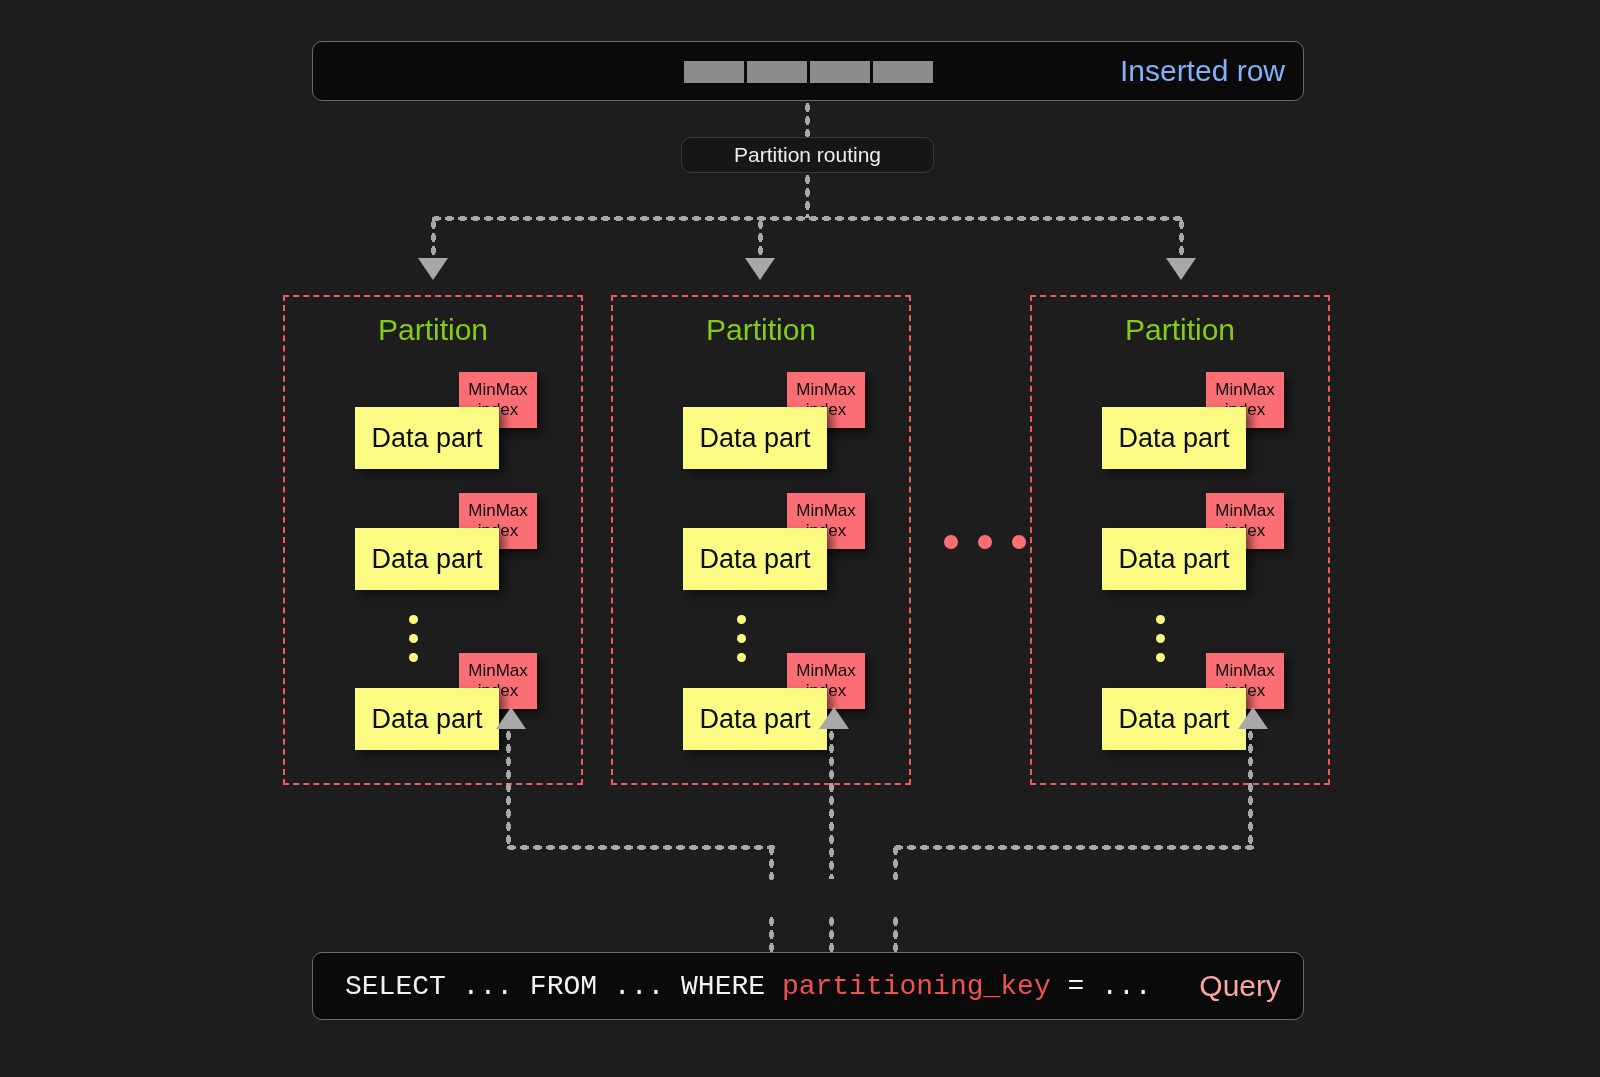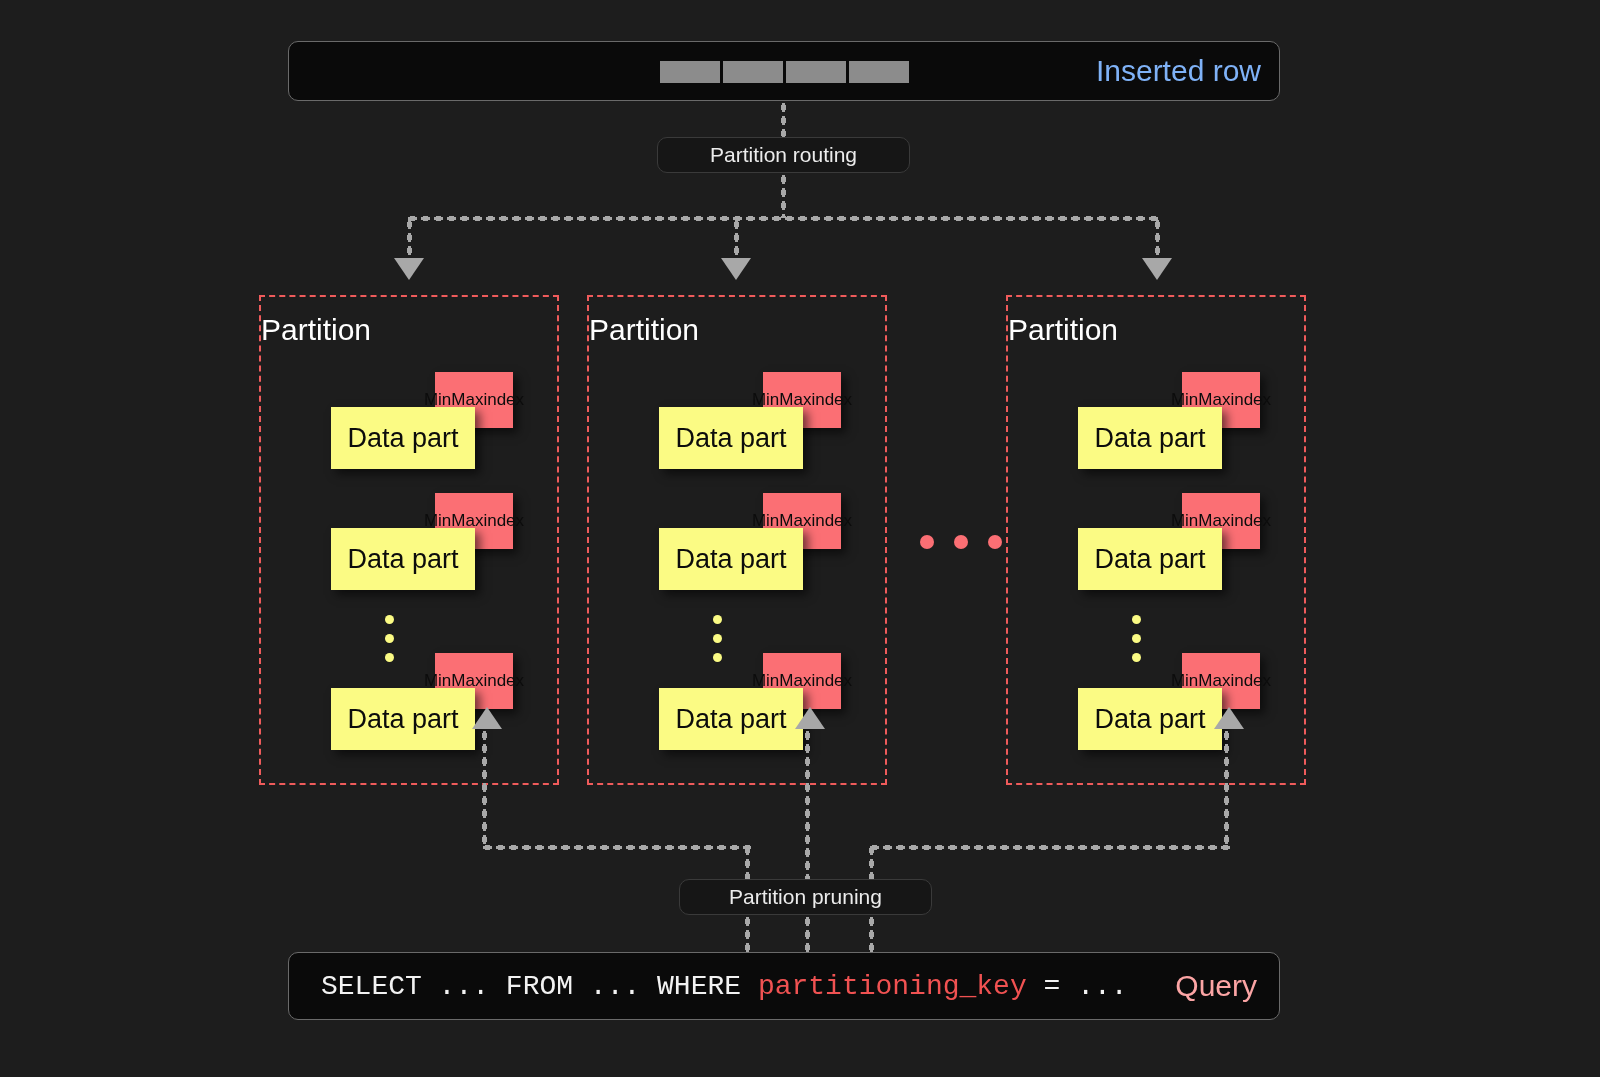--- a/index.html
+++ b/index.html
@@ -11,20 +11,21 @@
     width: 1600px;
     height: 1077px;
     position: relative;
     overflow: hidden;
     font-family: "Liberation Sans", sans-serif;
     -webkit-font-smoothing: antialiased;
   }
   .stage {
     position: absolute;
     inset: 0;
+    margin-left: 24px;
   }
 
   
   .row-bar {
     position: absolute;
     left: 288px;
     top: 41px;
     width: 992px;
     height: 60px;
     background: #0a0a0a;
@@ -123,21 +124,22 @@
     top: 295px;
     height: 490px;
     border: 2px dashed #ef5b5b;
     box-sizing: border-box;
   }
   .partition-title {
     position: absolute;
     top: 16px;
     left: 0;
     right: 0;
-    color: #ffffff;
+    text-align: center;
+    color: #84cc16;
     font-size: 30px;
   }
 
   
   .part-group {
     position: absolute;
     width: 200px;
     height: 100px;
   }
   .data-part {
@@ -159,21 +161,21 @@
     left: 116px;
     top: 0;
     width: 78px;
     height: 56px;
     background: #fb6f74;
     color: #0c0c0c;
     font-size: 17px;
     line-height: 1.18;
     text-align: center;
     display: flex;
-    flex-direction: row;
+    flex-direction: column;
     align-items: center;
     justify-content: center;
     box-shadow: 5px 5px 9px rgba(0,0,0,0.55);
   }
 
   
   .vdots {
     position: absolute;
     display: flex;
     flex-direction: column;
@@ -385,23 +387,20 @@
 
   <div class="arrow-up" style="left:1214px; top:707px;"></div>
   <div class="dotv" style="left:1223px; top:729px; height:118px;"></div>
 
   <div class="doth" style="left:481px; top:844px; width:270px;"></div>
   <div class="doth" style="left:868px; top:844px; width:362px;"></div>
 
   <div class="dotv" style="left:744px; top:844px; height:36px;"></div>
   <div class="dotv" style="left:868px; top:844px; height:36px;"></div>
 
-  <div class="pill pill-pruning">
-    <span>Partition pruning</span>
-  </div>
 
   <div class="dotv" style="left:744px; top:915px; height:38px;"></div>
   <div class="dotv" style="left:804px; top:915px; height:38px;"></div>
   <div class="dotv" style="left:868px; top:915px; height:38px;"></div>
 
   <div class="query-bar">
     <div class="query-sql"><span>SELECT ... FROM ... WHERE </span><span class="key">partitioning_key</span><span> = ...</span></div>
     <div class="query-label">Query</div>
   </div>
 

